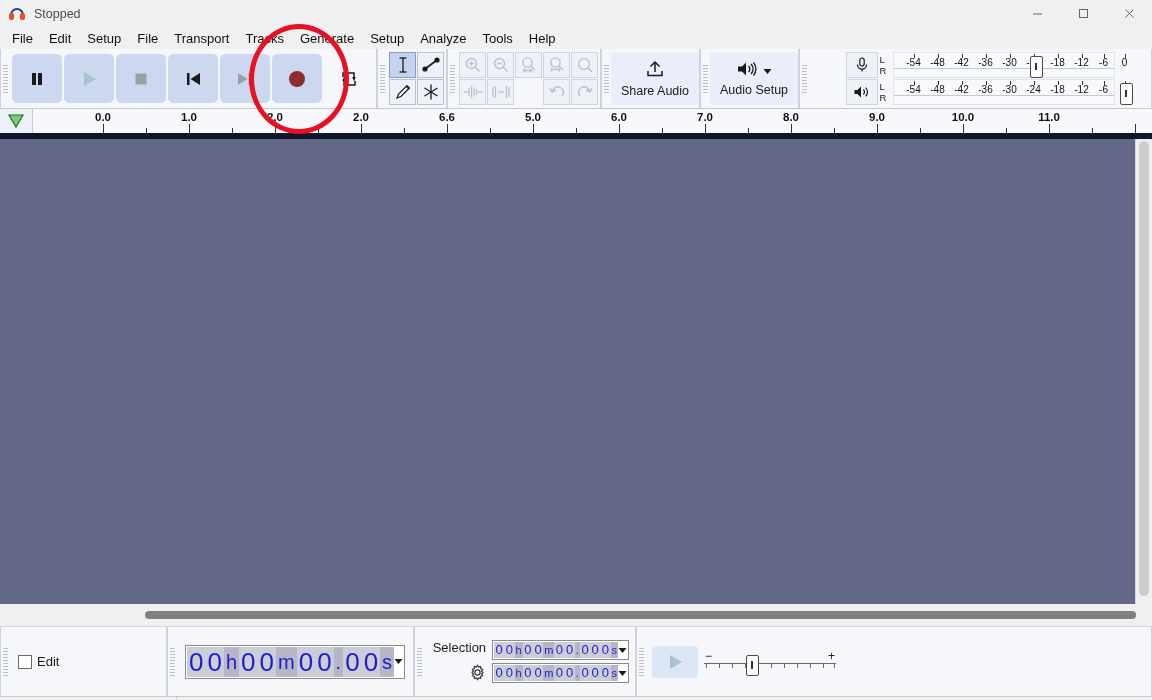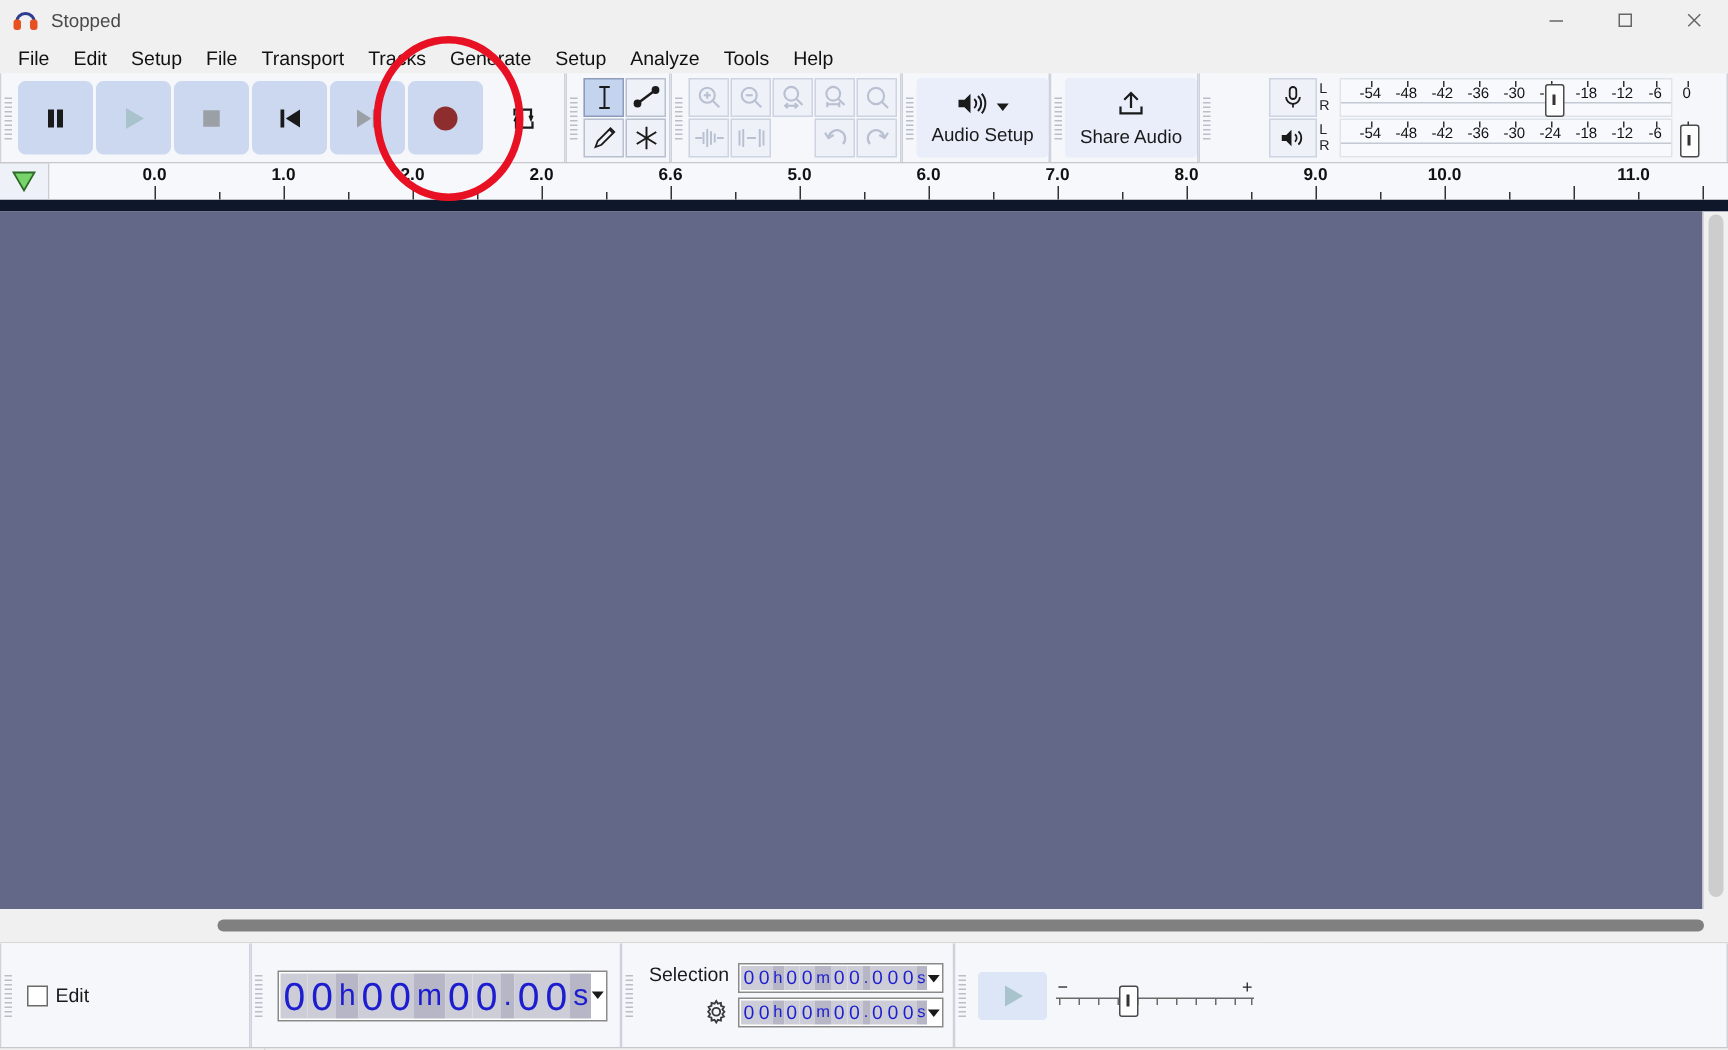--- a/index.html
+++ b/index.html
@@ -57,21 +57,21 @@
   .meter-icon{width:30px;background:#eef1f8;border:1px solid #cdd3e0;display:flex;align-items:center;justify-content:center;}
   .meter-lr{width:13px;display:flex;flex-direction:column;justify-content:center;font-size:9.5px;color:#222;line-height:11px;padding-left:2px;}
   .meter-bar{width:220px;position:relative;background:#f8f9fc;border:1px solid #dfe3ea;}
   .mtick{position:absolute;top:1px;width:1px;height:4px;background:#333;}
   .mlabel{position:absolute;top:4px;font-size:10px;color:#111;transform:translateX(-50%);white-space:nowrap;}
   .mline{position:absolute;left:0;right:0;top:15px;height:1px;background:#c3c8d2;}
   .mslider{position:absolute;width:11px;height:20px;top:3px;background:#fdfdfd;border:1px solid #4a4a4a;border-radius:2px;}
   .mslider i{position:absolute;left:4px;top:6px;width:2px;height:7px;background:#333;}
 
   
-  .rulerrow{height:24px;display:flex;background:#f7f8fc;border-bottom:8px solid #0f172a;}
+  .rulerrow{height:24px;display:flex;background:#f7f8fc;border-bottom:6px solid #0f172a;}
   .pinbtn{width:32px;border-right:1px solid #c8ccd6;display:flex;align-items:center;justify-content:center;background:#eef1f8;}
   .ruler{flex:1;position:relative;background:#f7f8fc;}
   .rtick{position:absolute;bottom:0;width:1px;background:#333;}
   .rtick.maj{height:9px;}
   .rtick.min{height:5px;}
   .rlabel{position:absolute;top:2px;font-size:11.5px;color:#111;transform:translateX(-50%);font-weight:bold;}
 
   
   .canvasarea{height:465px;background:#636788;position:relative;}
   .vscroll{position:absolute;right:0;top:0;width:16px;height:465px;background:#f0f0f0;border-left:1px solid #d5d5d5;}
@@ -350,20 +350,47 @@
               <path d="M14 13 A5.5 5.5 0 1 0 4.5 8.5"></path>
                 <polyline points="2,5.5 4.3,9 7.8,7"></polyline>
             </svg>
           </div>
           <div class="ebtn">
             <svg width="18" height="18" viewBox="0 0 18 18" fill="none" stroke="#b8c0d2" stroke-width="1.5">
               <path d="M4 13 A5.5 5.5 0 1 1 13.5 8.5"></path>
                 <polyline points="16,5.5 13.7,9 10.2,7"></polyline>
             </svg>
           </div>
+        </div>
+      </div>
+    </div>
+
+    <div class="tbgroup">
+      <div class="grip">
+        <i></i>
+          <i></i>
+          <i></i>
+          <i></i>
+          <i></i>
+          <i></i>
+          <i></i>
+          <i></i>
+          <i></i>
+          <i></i>
+      </div>
+      <div class="tb-body">
+        <div class="bigbtn">
+          <span>
+            <svg width="22" height="20" viewBox="0 0 22 20" fill="none" stroke="#1a1a1a" stroke-width="1.5">
+              <line x1="11" y1="3" x2="11" y2="13"></line>
+                <polyline points="6.5,7.5 11,3 15.5,7.5"></polyline>
+              <polyline points="4,12 4,16.5 18,16.5 18,12"></polyline>
+            </svg>
+          </span>
+          <div class="lbl">Share Audio</div>
         </div>
       </div>
     </div>
 
     <div class="tbgroup">
       <div class="grip">
         <i></i>
           <i></i>
           <i></i>
           <i></i>
@@ -385,47 +412,20 @@
                   <path d="M17.5 2.5 A10 10 0 0 1 17.5 15.5"></path>
               </svg>
             </span>
             <span>
               <svg width="9" height="7" viewBox="0 0 9 7">
                   <polygon points="0.5,1 8.5,1 4.5,6" fill="#1a1a1a"></polygon>
                 </svg>
             </span>
           </div>
           <div class="lbl">Audio Setup</div>
-        </div>
-      </div>
-    </div>
-
-    <div class="tbgroup">
-      <div class="grip">
-        <i></i>
-          <i></i>
-          <i></i>
-          <i></i>
-          <i></i>
-          <i></i>
-          <i></i>
-          <i></i>
-          <i></i>
-          <i></i>
-      </div>
-      <div class="tb-body">
-        <div class="bigbtn">
-          <span>
-            <svg width="22" height="20" viewBox="0 0 22 20" fill="none" stroke="#1a1a1a" stroke-width="1.5">
-              <line x1="11" y1="3" x2="11" y2="13"></line>
-                <polyline points="6.5,7.5 11,3 15.5,7.5"></polyline>
-              <polyline points="4,12 4,16.5 18,16.5 18,12"></polyline>
-            </svg>
-          </span>
-          <div class="lbl">Share Audio</div>
         </div>
       </div>
     </div>
 
     <div class="tbgroup" style="flex:1;">
       <div class="grip">
         <i></i>
           <i></i>
           <i></i>
           <i></i>
@@ -558,21 +558,21 @@
         <div class="rlabel" style="left: 156px;">1.0</div>
         <div class="rlabel" style="left: 242px;">2.0</div>
         <div class="rlabel" style="left: 328px;">2.0</div>
         <div class="rlabel" style="left: 414px;">6.6</div>
         <div class="rlabel" style="left: 500px;">5.0</div>
         <div class="rlabel" style="left: 586px;">6.0</div>
         <div class="rlabel" style="left: 672px;">7.0</div>
         <div class="rlabel" style="left: 758px;">8.0</div>
         <div class="rlabel" style="left: 844px;">9.0</div>
         <div class="rlabel" style="left: 930px;">10.0</div>
-        <div class="rlabel" style="left: 1016px; margin-left: 40px;">11.0</div>
+        <div class="rlabel" style="left: 1016px;">11.0</div>
       </div>
   </div>
 
   <div class="canvasarea">
     <div class="vscroll">
       <div class="thumb"></div>
     </div>
   </div>
 
   <div class="hscrollrow">

